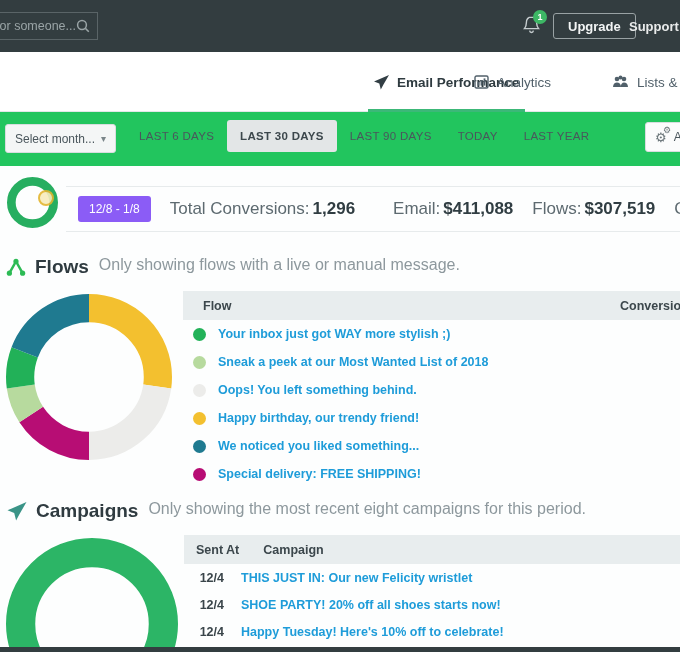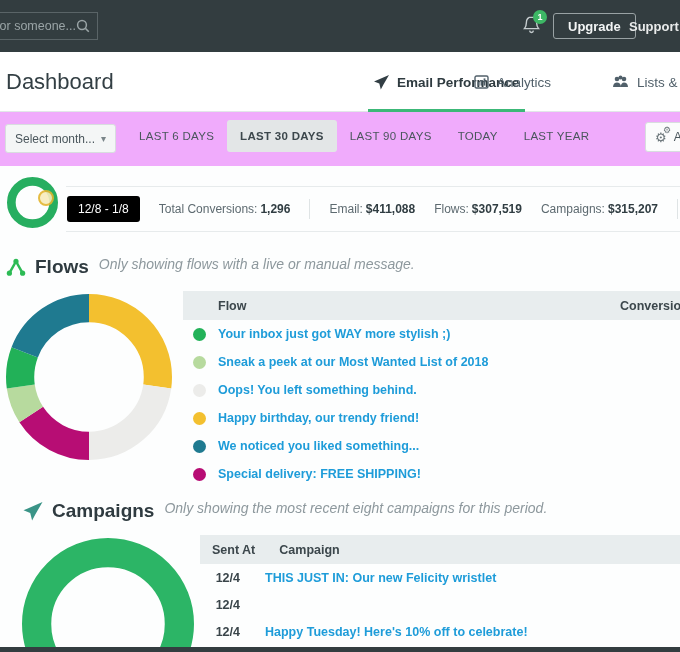--- a/index.html
+++ b/index.html
@@ -22,68 +22,68 @@
   .header { position:absolute; left:0; top:52px; width:680px; height:60px; background:#fff; border-bottom:1px solid #e2e7e8; }
   .page-title { position:absolute; left:6px; top:17px; font-size:22px; color:#333f44; }
   .tab { position:absolute; top:0; height:60px; display:flex; align-items:center; gap:8px; font-size:13.5px; color:#51606a; cursor:pointer; white-space:nowrap; }
   .tab.active { color:#2f3b40; font-weight:bold; }
   .tab.active .underline { position:absolute; left:-6px; right:-6px; bottom:0; height:3px; background:#3cb878; }
   .tab-email { left:374px; }
   .tab-analytics { left:474px; }
   .tab-lists { left:612px; }
 
   
-  .filters { position:absolute; left:0; top:112px; width:680px; height:54px; background:#f0abfc; }
+  .filters { position:absolute; left:0; top:112px; width:680px; height:54px; background:#22c55e; }
   .month-select { position:absolute; left:5px; top:12px; width:111px; height:29px; background:#f4f6f6; border:1px solid #d8dddf; border-radius:3px; display:flex; align-items:center; justify-content:space-between; padding:0 9px; font-size:12px; color:#4a565c; cursor:pointer; }
   .caret { color:#7a8589; font-size:10px; }
   .ranges { position:absolute; left:126px; top:8px; display:flex; align-items:center; }
   .range-btn { padding:10px 13px; font-size:11.5px; letter-spacing:0.3px; color:#4a565c; border-radius:3px; cursor:pointer; white-space:nowrap; }
   .range-btn.selected { background:#e3e6e7; font-weight:bold; color:#3c474c; }
   .adv-btn { position:absolute; left:645px; top:10px; height:30px; width:130px; background:#fbfcfc; border:1px solid #d8dddf; border-radius:3px; display:flex; align-items:center; gap:7px; padding:0 9px; font-size:12px; color:#4a565c; cursor:pointer; }
   .gears { position:relative; color:#6a7579; font-size:13px; line-height:1; }
   .gears .g2 { position:absolute; left:8px; top:-5px; font-size:9px; }
 
   
   .summary { position:absolute; left:0; top:166px; width:680px; height:74px; }
   .mini-donut { position:absolute; left:7px; top:11px; width:51px; height:51px; }
   .mini-donut svg { width:100%; height:100%; }
   .highlight-dot { position:absolute; left:38px; top:24px; width:16px; height:16px; border-radius:50%; border:2px solid #e3b52f; opacity:0.9; }
   .stats-strip { position:absolute; left:66px; top:20px; width:614px; height:46px; border-top:1px solid #e7ebec; border-bottom:1px solid #e7ebec; display:flex; align-items:center; white-space:nowrap; }
-  .range-badge { margin-left:1px; background:#000000; color:#fff; font-size:12px; padding:6px 11px; border-radius:3px; }
-  .stat { margin-left:19px; font-size:12px; color:#5d6a70; }
+  .range-badge { margin-left:12px; background:#8b5cf6; color:#fff; font-size:12px; padding:6px 11px; border-radius:3px; }
+  .stat { margin-left:19px; font-size:17px; color:#5d6a70; }
   .stat b { color:#303d42; margin-left:3px; }
   .vdiv { width:1px; height:20px; background:#dfe4e5; margin-left:19px; }
 
   
   .section-head { position:absolute; left:6px; display:flex; align-items:flex-start; gap:10px; }
   .section-title { font-size:19px; font-weight:bold; color:#2f3b40; display:flex; align-items:center; gap:9px; }
-  .section-sub { font-size:14px; color:#8d989d;font-style:italic; }
+  .section-sub { font-size:16px; color:#8d989d; }
 
   .flows-section { position:absolute; left:0; top:248px; width:680px; height:244px; }
-  .campaigns-section { position:absolute; left:17px; top:492px; width:588px; height:160px; }
+  .campaigns-section { position:absolute; left:1px; top:492px; width:588px; height:160px; }
 
   .donut { position:absolute; }
   .donut svg { width:100%; height:100%; }
   .flows-donut { left:6px; top:46px; width:166px; height:166px; }
   .campaigns-donut { left:5px; top:46px; width:172px; height:172px; }
 
   .datatable { position:absolute; left:183px; top:43px; width:500px; }
   .thead { height:29px; background:#e8edee; display:flex; align-items:center; position:relative; font-size:12.5px; font-weight:bold; color:#3c474c; }
-  .th-flow { margin-left:35px; }
+  .th-flow { margin-left:20px; }
   .th-conv { position:absolute; left:437px; }
   .th-sent { margin-left:12px; }
   .th-camp { margin-left:24px; }
 
   .flow-row { height:28px; display:flex; align-items:center; }
   .flow-dot { width:13px; height:13px; border-radius:50%; margin-left:10px; flex:none; }
   .flow-link { margin-left:12px; font-size:12.5px; font-weight:bold; color:#1e9cd9; cursor:pointer; white-space:nowrap; }
 
   .camp-row { height:27px; display:flex; align-items:center; }
   .camp-date { width:40px; text-align:right; font-size:12.5px; font-weight:bold; color:#3a454a; flex:none; }
-  .camp-link { margin-left:25px; font-size:12.5px; font-weight:bold; color:#1e9cd9; cursor:pointer; white-space:nowrap; }
+  .camp-link { margin-left:17px; font-size:12.5px; font-weight:bold; color:#1e9cd9; cursor:pointer; white-space:nowrap; }
 
   .bottombar { position:absolute; left:0; bottom:0; width:680px; height:5px; background:#333d40; z-index:10; }
 
   svg.icon { display:block; }
 </style>
 </head>
 <body>
 
 <div id="app">
 
@@ -102,21 +102,20 @@
           <path d="M9.5 2 C5.8 2 4.3 4.6 4.3 8.2 C4.3 11.5 3.2 12.6 2.4 13.6 L16.6 13.6 C15.8 12.6 14.7 11.5 14.7 8.2 C14.7 4.6 13.2 2 9.5 2 Z" fill="none" stroke="#c6cdcf" stroke-width="1.4"></path>
           <path d="M7.6 15.6 C7.8 16.8 8.5 17.5 9.5 17.5 C10.5 17.5 11.2 16.8 11.4 15.6" fill="none" stroke="#c6cdcf" stroke-width="1.4"></path>
         </svg>
       <span class="bell-badge">1</span>
     </div>
     <div class="upgrade-btn">Upgrade</div>
     <div class="support-link">Support</div>
   </div>
 
   <div class="header">
-    <div class="page-title">Dashboard</div>
 
     <div class="tab active tab-email">
       <svg class="icon" width="15" height="15" viewBox="0 0 15 15">
           <path d="M15 0 L0 6.6 L5.3 8.6 L6.8 14.6 L9.2 10 L15 0 Z M5.3 8.6 L13 2" fill="#323e44"></path>
         </svg>
       <span>Email Performance</span>
       <span class="underline"></span>
     </div>
     <div class="tab tab-analytics">
       <svg class="icon" width="15" height="14" viewBox="0 0 15 14">
@@ -248,20 +247,21 @@
       <div class="thead">
         <span class="th-sent">Sent At</span>
         <span class="th-camp">Campaign</span>
       </div>
       <div class="camp-row">
         <span class="camp-date">12/4</span>
         <span class="camp-link">THIS JUST IN: Our new Felicity wristlet</span>
       </div>
       <div class="camp-row">
         <span class="camp-date">12/4</span>
+        <span class="camp-link">SHOE PARTY! 20% off all shoes starts now!</span>
       </div>
       <div class="camp-row">
         <span class="camp-date">12/4</span>
         <span class="camp-link">Happy Tuesday! Here's 10% off to celebrate!</span>
       </div>
       <div class="camp-row">
         <span class="camp-date">12/4</span>
         <span class="camp-link">The Bag Collection We've All Been Waiting For...</span>
       </div>
     </div>

